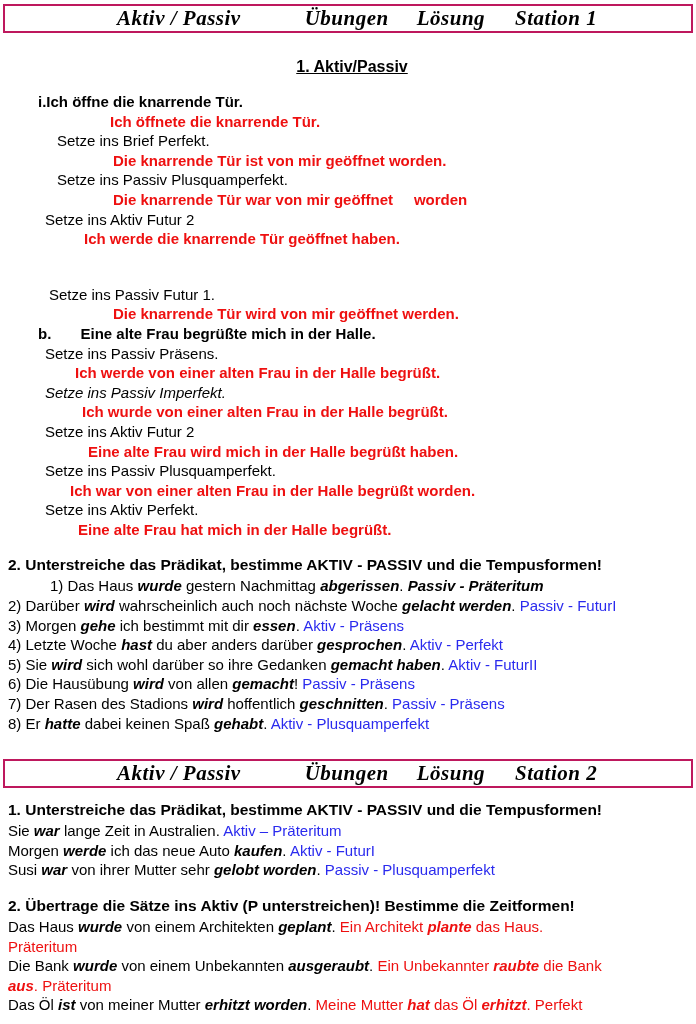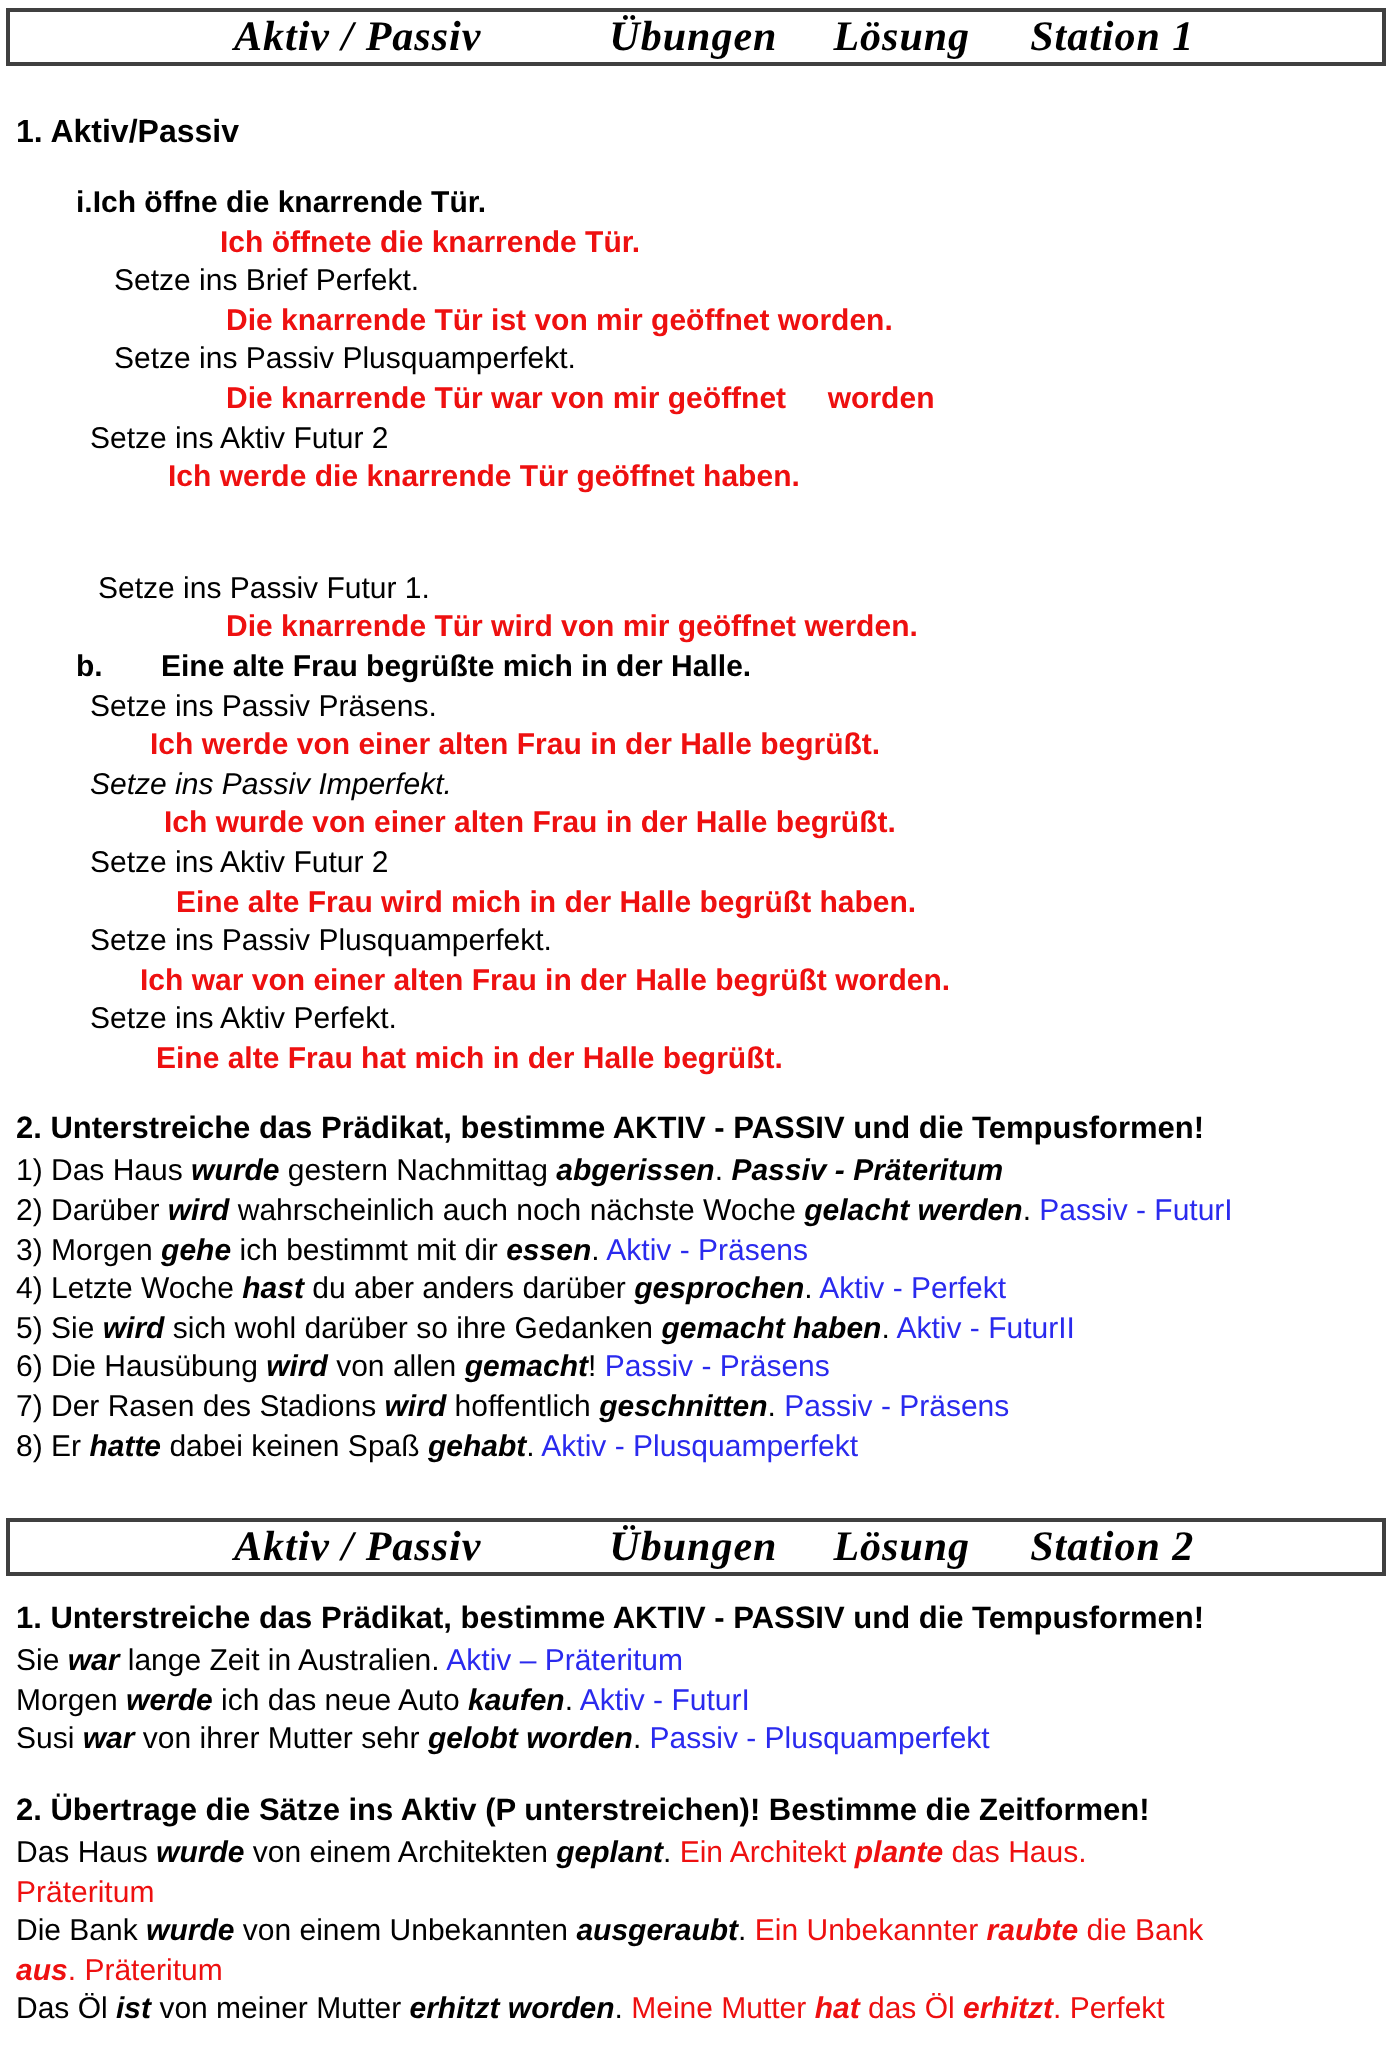--- a/index.html
+++ b/index.html
@@ -8,21 +8,21 @@
     background: #ffffff;
     overflow: hidden;
     font-family: "Liberation Sans", sans-serif;
     color: #000;
   }
   .page { width: 696px; height: 1024px; position: relative; }
 
   
   .title-box {
     margin: 4px 3px 0 3px;
-    border: 2px solid #404040;
+    border: 2px solid #be185d;
     height: 29px;
     display: flex;
     align-items: center;
     font-family: "Liberation Serif", "DejaVu Serif", serif;
     font-style: italic;
     font-weight: 700;
     font-size: 21px;
     letter-spacing: 0.5px;
   }
   .title-box .tw { white-space: pre; }
@@ -31,21 +31,21 @@
   .title-box .tw3 { margin-left: 28px; }
   .title-box .tw4 { margin-left: 30px; }
 
   
   .sec-heading {
     margin-left: 8px;
     font-size: 15.5px;
     font-weight: 700;
     line-height: 19px;
   }
-  .sec-heading.underlined { font-size: 16px; }
+  .sec-heading.underlined { text-decoration: underline; font-size: 16px; text-align: center; }
 
   .mt-box1     { margin-top: 24px; }
   .mt-lines1   { margin-top: 16px; }
   .mt-sec2     { margin-top: 16px; }
   .mt-lines2   { margin-top: 2px; }
   .mt-box2     { margin-top: 26px; }
   .mt-s2h1     { margin-top: 12px; }
   .mt-s2l1     { margin-top: 2px; }
   .mt-s2h2     { margin-top: 16px; }
   .mt-s2l2     { margin-top: 2px; }
@@ -96,21 +96,21 @@
       <div class="line" style="padding-left: 45px;"><span class="sg-n">Setze ins Aktiv Futur 2</span></div>
       <div class="line" style="padding-left: 88px;"><span class="sg-rb">Eine alte Frau wird mich in der Halle begrüßt haben.</span></div>
       <div class="line" style="padding-left: 45px;"><span class="sg-n">Setze ins Passiv Plusquamperfekt.</span></div>
       <div class="line" style="padding-left: 70px;"><span class="sg-rb">Ich war von einer alten Frau in der Halle begrüßt worden.</span></div>
       <div class="line" style="padding-left: 45px;"><span class="sg-n">Setze ins Aktiv Perfekt.</span></div>
       <div class="line" style="padding-left: 78px;"><span class="sg-rb">Eine alte Frau hat mich in der Halle begrüßt.</span></div>
     </div>
 
   <div class="sec-heading mt-sec2">2. Unterstreiche das Prädikat, bestimme AKTIV - PASSIV und die Tempusformen!</div>
   <div class="lines mt-lines2">
-      <div class="line" style="padding-left: 8px;"><span class="sg-n">1) Das Haus </span><span class="sg-bi">wurde</span><span class="sg-n"> gestern Nachmittag </span><span class="sg-bi">abgerissen</span><span class="sg-n">. </span><span class="sg-bi">Passiv - Präteritum</span></div>
+      <div class="line" style="padding-left: 8px; margin-left: 42px;"><span class="sg-n">1) Das Haus </span><span class="sg-bi">wurde</span><span class="sg-n"> gestern Nachmittag </span><span class="sg-bi">abgerissen</span><span class="sg-n">. </span><span class="sg-bi">Passiv - Präteritum</span></div>
       <div class="line" style="padding-left: 8px;"><span class="sg-n">2) Darüber </span><span class="sg-bi">wird</span><span class="sg-n"> wahrscheinlich auch noch nächste Woche </span><span class="sg-bi">gelacht werden</span><span class="sg-n">. </span><span class="sg-bl">Passiv - FuturI</span></div>
       <div class="line" style="padding-left: 8px;"><span class="sg-n">3) Morgen </span><span class="sg-bi">gehe</span><span class="sg-n"> ich bestimmt mit dir </span><span class="sg-bi">essen</span><span class="sg-n">. </span><span class="sg-bl">Aktiv - Präsens</span></div>
       <div class="line" style="padding-left: 8px;"><span class="sg-n">4) Letzte Woche </span><span class="sg-bi">hast</span><span class="sg-n"> du aber anders darüber </span><span class="sg-bi">gesprochen</span><span class="sg-n">. </span><span class="sg-bl">Aktiv - Perfekt</span></div>
       <div class="line" style="padding-left: 8px;"><span class="sg-n">5) Sie </span><span class="sg-bi">wird</span><span class="sg-n"> sich wohl darüber so ihre Gedanken </span><span class="sg-bi">gemacht haben</span><span class="sg-n">. </span><span class="sg-bl">Aktiv - FuturII</span></div>
       <div class="line" style="padding-left: 8px;"><span class="sg-n">6) Die Hausübung </span><span class="sg-bi">wird</span><span class="sg-n"> von allen </span><span class="sg-bi">gemacht</span><span class="sg-n">! </span><span class="sg-bl">Passiv - Präsens</span></div>
       <div class="line" style="padding-left: 8px;"><span class="sg-n">7) Der Rasen des Stadions </span><span class="sg-bi">wird</span><span class="sg-n"> hoffentlich </span><span class="sg-bi">geschnitten</span><span class="sg-n">. </span><span class="sg-bl">Passiv - Präsens</span></div>
       <div class="line" style="padding-left: 8px;"><span class="sg-n">8) Er </span><span class="sg-bi">hatte</span><span class="sg-n"> dabei keinen Spaß </span><span class="sg-bi">gehabt</span><span class="sg-n">. </span><span class="sg-bl">Aktiv - Plusquamperfekt</span></div>
     </div>
 
   <div class="title-box mt-box2">

